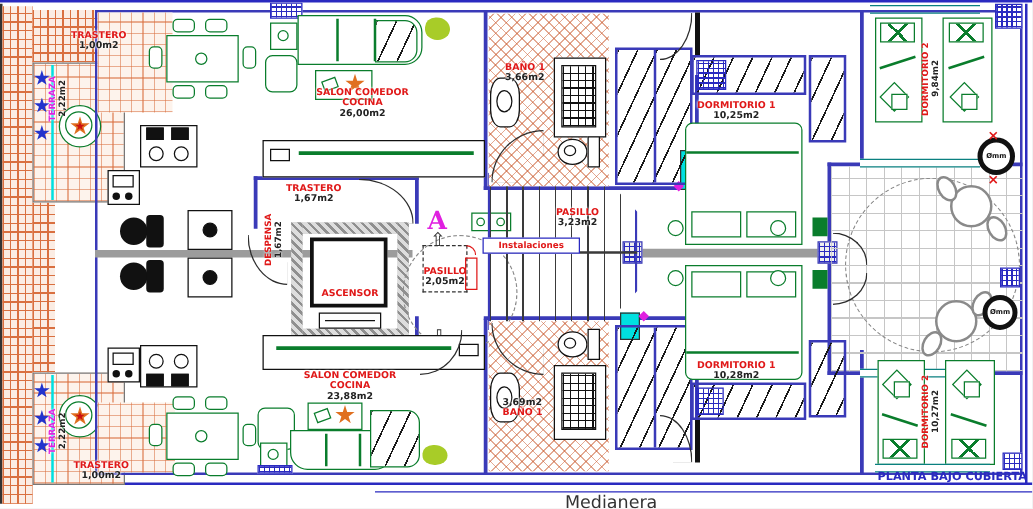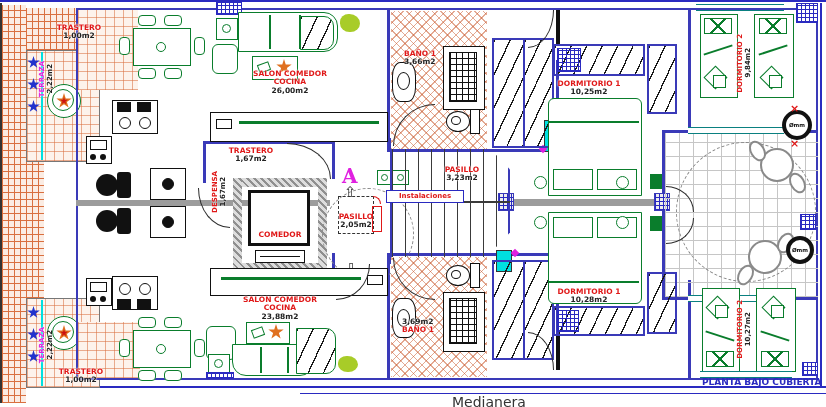--- a/index.html
+++ b/index.html
@@ -192,21 +192,21 @@
 
   <div class="abs pebble" style="left:233px;top:178px;width:94px;height:9px;"></div>
   <div class="abs pebble" style="left:233px;top:263px;width:94px;height:9px;"></div>
   <div class="abs pebble" style="left:233px;top:178px;width:9px;height:94px;"></div>
   <div class="abs pebble" style="left:318px;top:178px;width:9px;height:94px;"></div>
   <div class="abs" style="left:248px;top:190px;width:62px;height:56px;border:3px solid #111;background:#fff;"></div>
   <div class="abs blk" style="left:255px;top:250px;width:50px;height:13px;border-width:1.3px;">
     <div class="abs" style="left:4px;top:5px;width:40px;height:1.3px;background:#111;"></div>
   </div>
   <div class="abs lbl" style="left:250px;top:231px;width:60px;">
-    <span>COMEDOR</span>
+    <span>ASCENSOR</span>
   </div>
 
   <div class="abs dcircle" style="left:322px;top:188px;width:92px;height:92px;"></div>
   <div class="abs dbox" style="left:338px;top:196px;width:36px;height:38px;"></div>
   <div class="abs lbl" style="left:334px;top:213px;width:44px;">
     <div>PASILLO</div>
     <div class="area">2,05m2</div>
   </div>
   <div class="abs marker" style="left:342px;top:166px;">A</div>
   <div class="abs arrow" style="left:344px;top:185px;">⇧</div>

